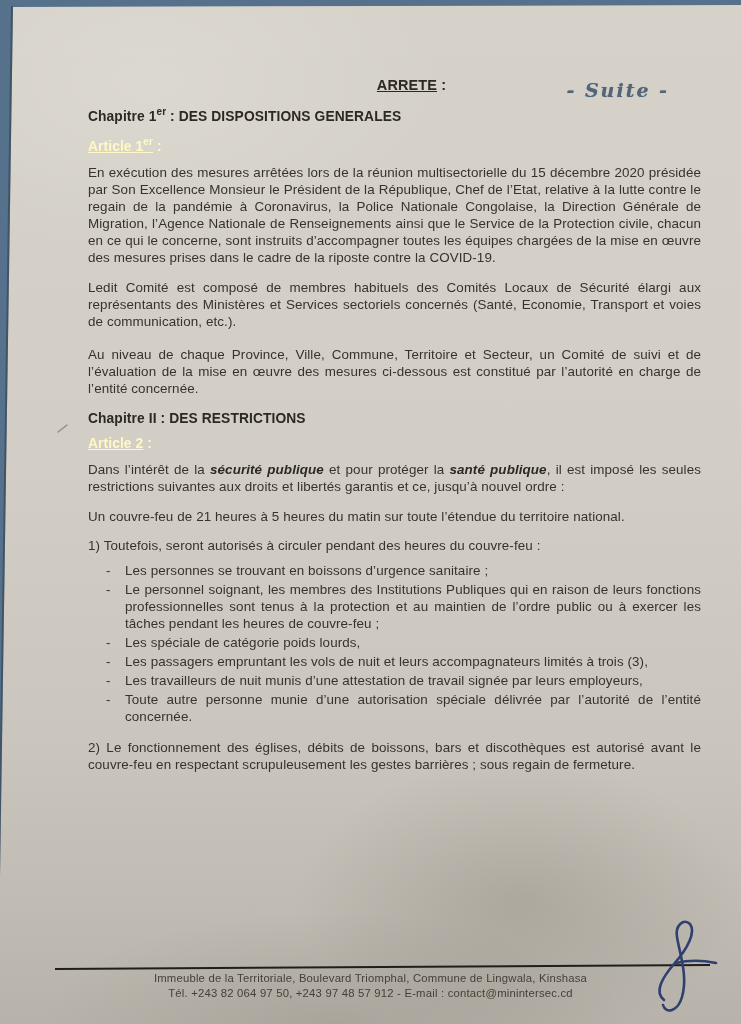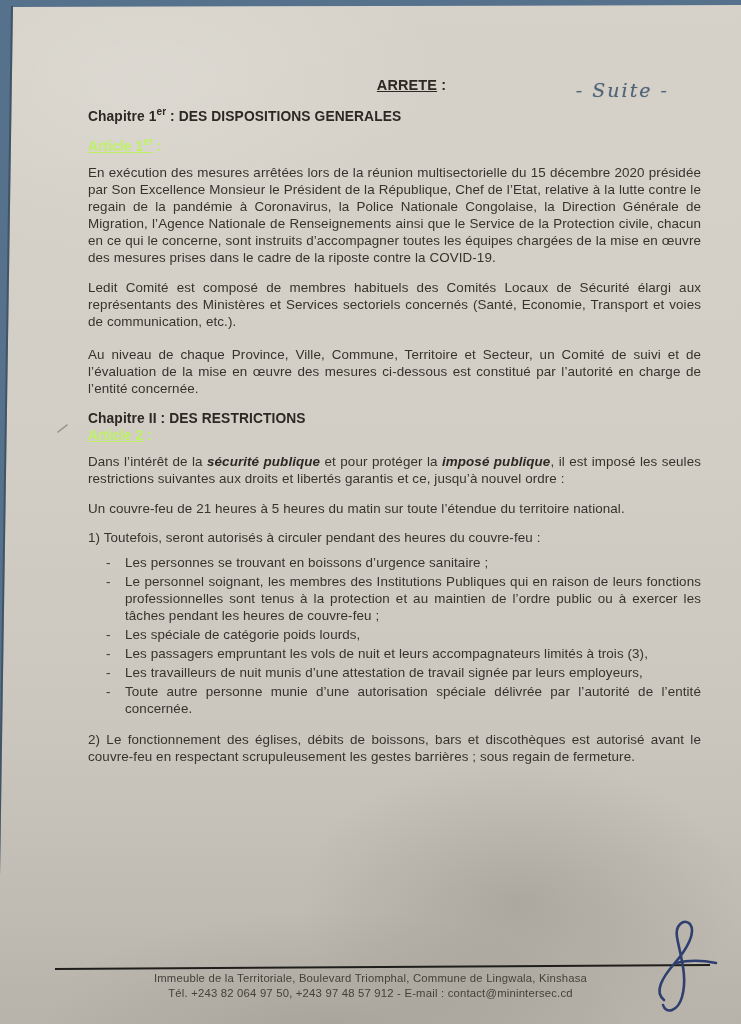--- a/index.html
+++ b/index.html
@@ -23,42 +23,42 @@
   }
   .paper-edge {
     position: absolute; left: 11px; top: 6px; width: 2px; height: 868px;
     background: rgba(40,48,58,0.45);
     transform-origin: top left; transform: rotate(0.85deg);
   }
 
   .suite {
     position: absolute; top: 79px; right: 72px;
     font-family: "DejaVu Serif", serif;
-    font-style: italic; font-size: 19px; font-weight: normal;
+    font-style: italic; font-size: 19px; font-weight: bold;
     color: #50647a; letter-spacing: 2px;
     text-shadow: 0 0 1px rgba(80,100,122,0.5);
   }
 
   .content {
     position: absolute; left: 88px; top: 0; width: 613px;
     padding-top: 77px;
     color: #37332c;
     font-size: 13.4px; line-height: 17px;
     letter-spacing: 0.1px;
   }
 
   .doc-title {
     text-align: center; padding-left: 34px;
     font-weight: bold; font-size: 14.5px; color: #2c2822;
     margin: 0 0 14px 0;
   }
   .doc-title .u { text-decoration: underline; }
 
   .chapter { font-weight: bold; font-size: 13.8px; color: #2c2822; margin: 0 0 13px 0; }
-  .article { font-weight: bold; font-size: 13.8px; color: #bef264; margin: 0 0 9px 0; }
+  .article { font-weight: bold; font-size: 13.8px; color: #fef9c3; margin: 0 0 9px 0; }
   .article .u { text-decoration: underline; }
   sup { font-size: 10px; line-height: 0; }
 
   p.body { margin: 0 0 13px 0; text-align: justify; }
   p.body b { color: #2c2822; font-style: italic; }
 
   .numbered { margin: 3px 0 8px 0; text-align: justify; }
   .numbered .marker { display: inline; }
 
   .dash-list { margin: 0 0 14px 0; padding: 0; }
@@ -109,30 +109,30 @@
     </div>
 
     <div class="article">
       <span class="u"><span>Article 1</span><sup>er</sup></span><span> :</span>
     </div>
 
     <p class="body">En exécution des mesures arrêtées lors de la réunion multisectorielle du 15 décembre 2020 présidée par Son Excellence Monsieur le Président de la République, Chef de l’Etat, relative à la lutte contre le regain de la pandémie à Coronavirus, la Police Nationale Congolaise, la Direction Générale de Migration, l’Agence Nationale de Renseignements ainsi que le Service de la Protection civile, chacun en ce qui le concerne, sont instruits d’accompagner toutes les équipes chargées de la mise en œuvre des mesures prises dans le cadre de la riposte contre la COVID-19.</p>
     <p class="body" style="margin-bottom:16px">Ledit Comité est composé de membres habituels des Comités Locaux de Sécurité élargi aux représentants des Ministères et Services sectoriels concernés (Santé, Economie, Transport et voies de communication, etc.).</p>
     <p class="body">Au niveau de chaque Province, Ville, Commune, Territoire et Secteur, un Comité de suivi et de l’évaluation de la mise en œuvre des mesures ci-dessous est constitué par l’autorité en charge de l’entité concernée.</p>
 
-    <div class="chapter" style="margin-bottom:0">
+    <div class="chapter" style="margin-bottom:8px">
       <span>Chapitre II</span><span> :  </span><span>DES RESTRICTIONS</span>
     </div>
 
     <div class="article">
       <span class="u">Article 2</span><span> :</span>
     </div>
 
     <p class="body">
-      <span>Dans l’intérêt de la </span><b>sécurité publique</b><span> et pour protéger la </span><b>imposé publique</b><span>, il est imposé les seules restrictions suivantes aux droits et libertés garantis et ce, jusqu’à nouvel ordre :</span>
+      <span>Dans l’intérêt de la </span><b>sécurité publique</b><span> et pour protéger la </span><b>santé publique</b><span>, il est imposé les seules restrictions suivantes aux droits et libertés garantis et ce, jusqu’à nouvel ordre :</span>
     </p>
 
     <p class="body" style="margin-bottom:12px">Un couvre-feu de 21 heures à 5 heures du matin sur toute l’étendue du territoire national.</p>
 
     <p class="numbered">
       <span class="marker">1) </span><span>Toutefois, seront autorisés à circuler pendant des heures du couvre-feu :</span>
     </p>
 
     <div class="dash-list">
       <div class="dash-item">

